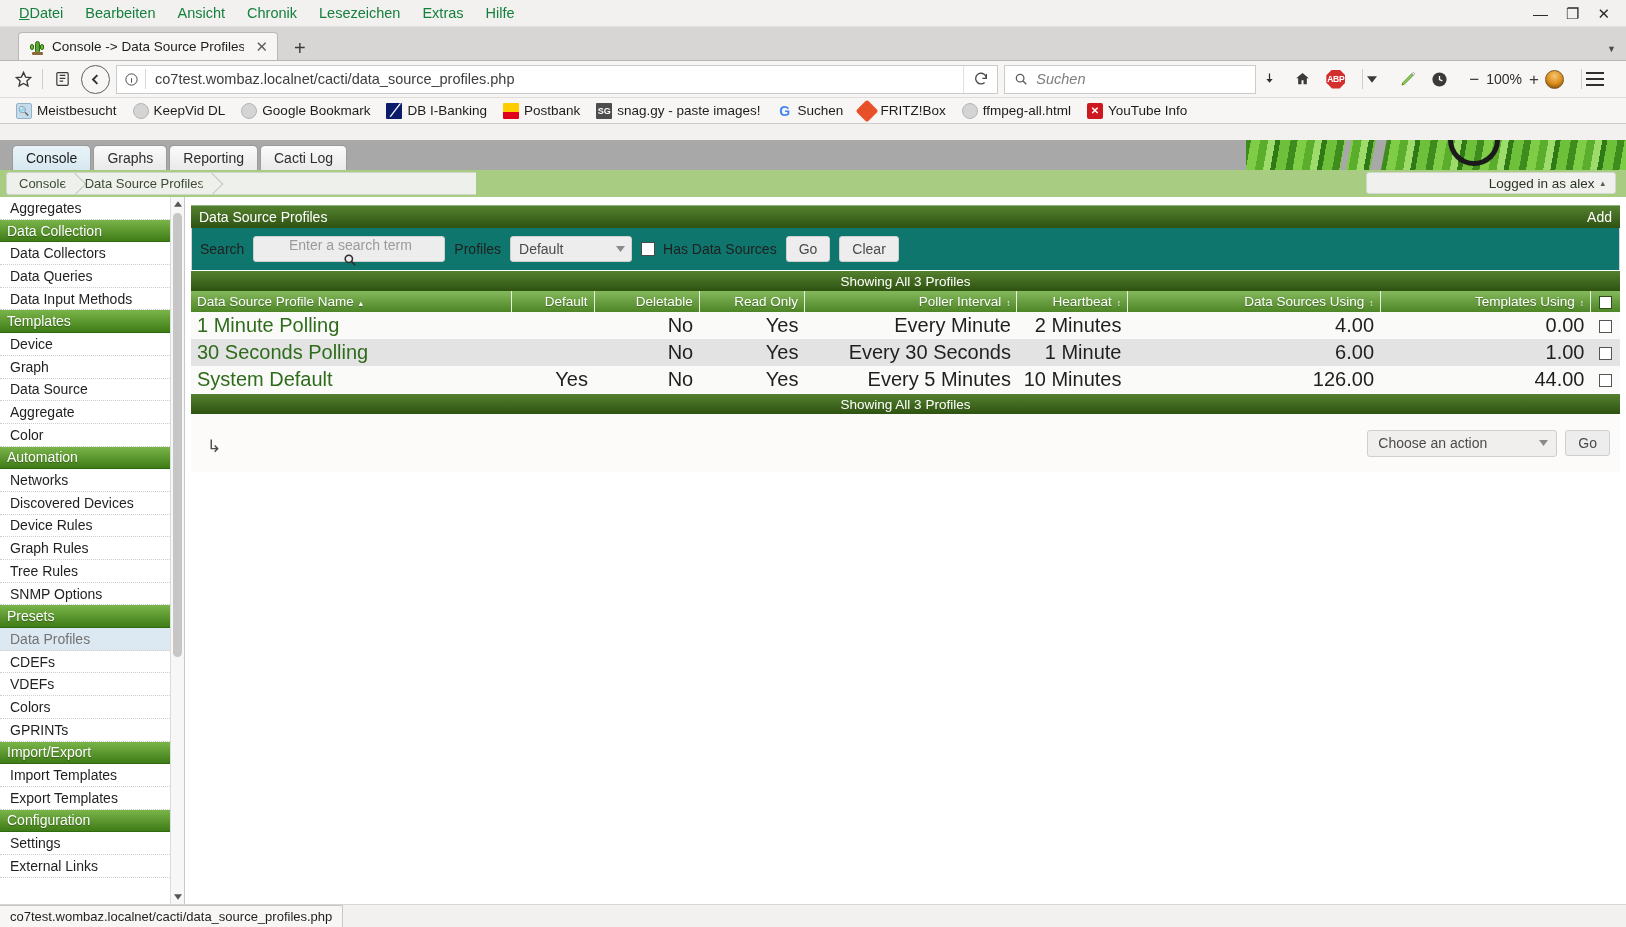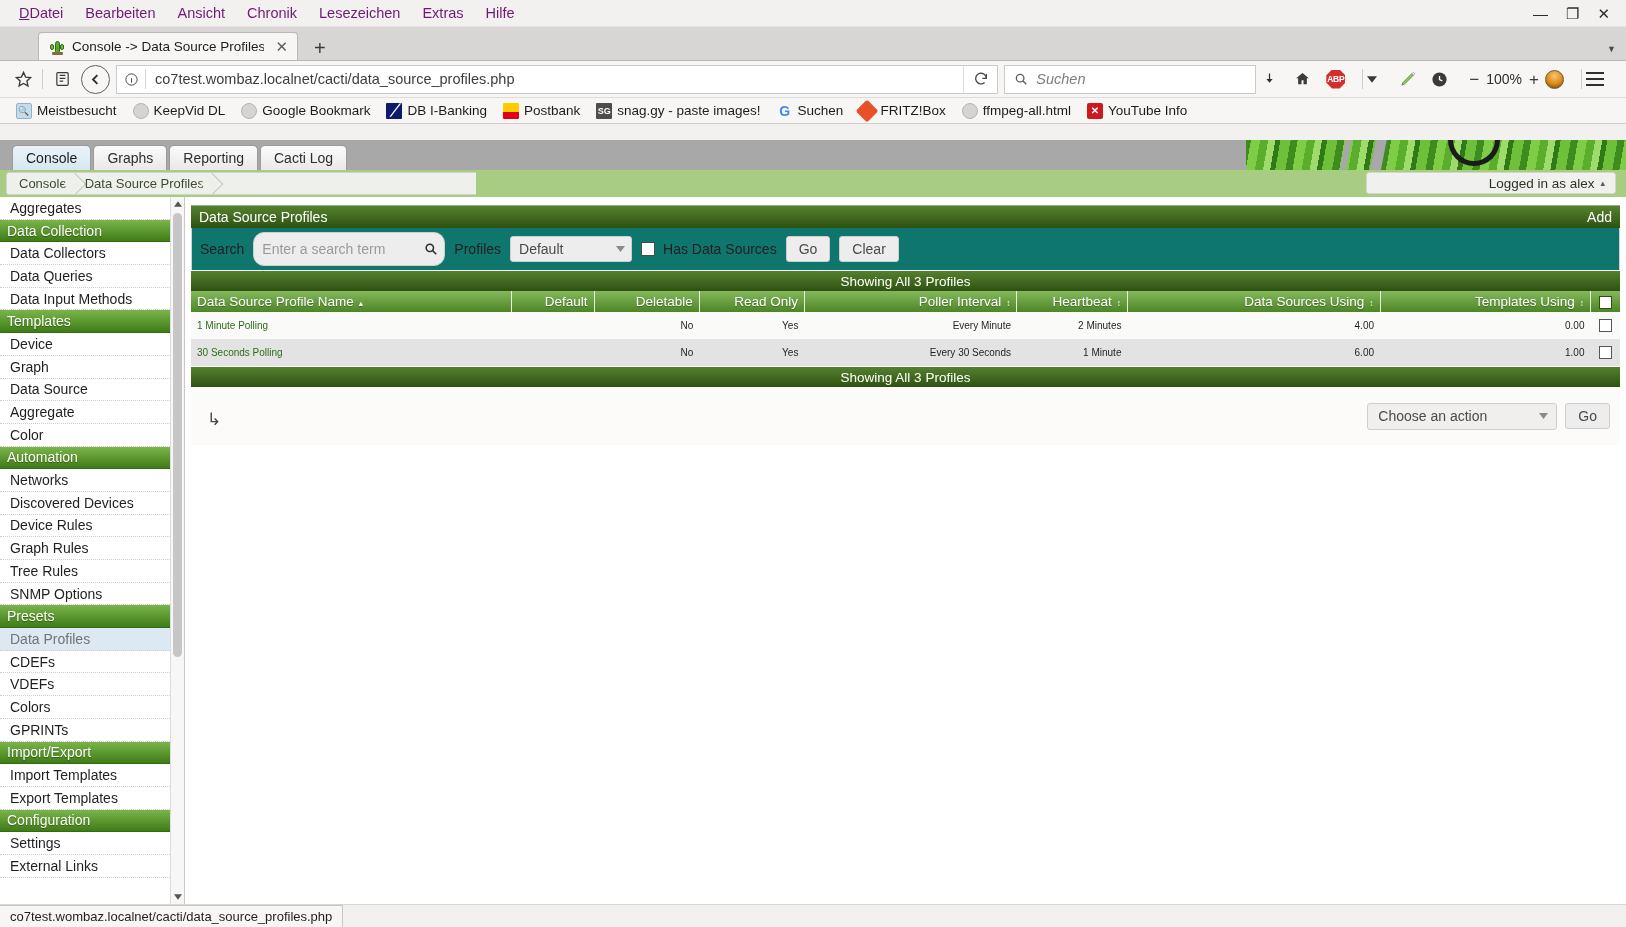--- a/index.html
+++ b/index.html
@@ -14,36 +14,35 @@
   
   #window { width: 1626px; height: 927px; position: relative; background: #f2f1f0; }
 
   .menubar {
     height: 27px; background: #f2f1f0;
     display: flex; align-items: center; padding-left: 8px;
     border-bottom: 1px solid #e3e2e1;
     position: relative;
   }
   .menubar .mi {
-    font-size: 14.5px; color: #701a75; padding: 2px 11px;
+    font-size: 14.5px; color: #15803d; padding: 2px 11px;
     white-space: nowrap;
     text-align: right;
   }
   .menubar .mi u { text-decoration: underline; }
   .winbtns {
     position: absolute; right: 6px; top: 0; height: 27px;
     display: flex; align-items: center; gap: 18px; padding-right: 10px;
   }
   .winbtns span { color: #2b2b2b; font-size: 15px; line-height: 1; }
 
   .tabstrip {
     height: 34px; background: #d7d6d4;
     display: flex; align-items: flex-end; position: relative;
     border-bottom: 1px solid #b9b8b6;
-    padding-left: 20px;
   }
   .tabstrip .tleft { width: 18px; height: 100%; background:#d7d6d4; }
   .tab {
     height: 28px; background: #f7f6f5;
     border: 1px solid #b9b8b6; border-bottom: none;
     border-radius: 4px 4px 0 0;
     display: flex; align-items: center; gap: 7px;
     padding: 0 9px 0 10px; font-size: 13.5px; color: #1d1d1d;
     max-width: 260px;
   }
@@ -241,23 +240,24 @@
     padding: 0 8px; font-size: 14px;
     border-top: 1px solid #90b377;
   }
   .panel-head .addlink { color: #fff; font-size: 14px; }
   .filterrow {
     background: #0f766e; height: 42px; display: flex; align-items: center;
     padding: 0 8px; gap: 9px; border-left:1px solid #d3d3d3; border-right:1px solid #d3d3d3;
   }
   .filterrow .lbl { font-size: 14px; color: #1f1f1f; }
   .searchinput {
-    width: 192px; height: 34px; background: #ededed; border: 1px solid #cfcfcf;
-    border-radius: 11px; display: flex; align-items: center; padding: 0 6px 0 8px;
+    width: 192px; height: 26px; background: #ededed; border: 1px solid #cfcfcf;
+    border-radius: 3px; display: flex; align-items: center; padding: 0 6px 0 8px;
     justify-content: space-between;
+    flex-direction: column;
   }
   .searchinput .ph { font-size: 14px; color: #9a9a9a; }
   .selectbox {
     width: 122px; height: 26px; background: #ededed; border: 1px solid #cfcfcf;
     border-radius: 3px; display: flex; align-items: center; justify-content: space-between;
     padding: 0 6px 0 8px; font-size: 14px; color: #4a4a4a;
   }
   .selectbox .dc { font-size: 9px; color: #8a8a8a; }
   .checkrow { display: flex; align-items: center; gap: 8px; }
   .cbox { width: 14px; height: 14px; background: #fff; border: 1.5px solid #4a4a4a; }
@@ -278,21 +278,21 @@
     color: #fff; font-size: 13.5px; font-weight: normal; height: 21px;
     border-right: 1px solid #e8f0e0; padding: 0 6px;
     text-shadow: 0 1px 1px rgba(0,0,0,.3);
     white-space: nowrap;
   }
   table.grid th .sarr { font-size: 8.5px; margin-left: 5px; }
   table.grid th.first { text-align: left; }
   table.grid th.num, table.grid td.num { text-align: right; }
   table.grid th.cb, table.grid td.cb { width: 28px; text-align: center; border-right: none; }
   table.grid td {
-    height: 27px; font-size: 10px; color: #1f1f1f; padding: 0 6px;
+    height: 27px; font-size: 20px; color: #1f1f1f; padding: 0 6px;
     border-bottom: none;
   }
   table.grid tr.r0 td { background: #fafaf8; }
   table.grid tr.r1 td { background: #e3e3e3; }
   table.grid td.name a { color: #2e6b1b; text-decoration: none; }
   .rowcb { width: 13px; height: 13px; border: 1.4px solid #555; background: #fff; display: inline-block; vertical-align: middle; }
   th .hcb { width: 13px; height: 13px; border: 1.4px solid #2f4d18; background: #fff; display:inline-block; vertical-align: middle; }
 
   .actionrow {
     height: 58px; background: #fcfbf9; display: flex; align-items: center;
@@ -722,20 +722,31 @@
                   <td class="name"><a href="#">30 Seconds Polling</a></td>
                   <td class="num"></td>
                   <td class="num">No</td>
                   <td class="num">Yes</td>
                   <td class="num">Every 30 Seconds</td>
                   <td class="num">1 Minute</td>
                   <td class="num">6.00</td>
                   <td class="num">1.00</td>
                   <td class="cb"><span class="rowcb"></span></td>
                 </tr>
+                <tr class="r0">
+                  <td class="name"><a href="#">System Default</a></td>
+                  <td class="num">Yes</td>
+                  <td class="num">No</td>
+                  <td class="num">Yes</td>
+                  <td class="num">Every 5 Minutes</td>
+                  <td class="num">10 Minutes</td>
+                  <td class="num">126.00</td>
+                  <td class="num">44.00</td>
+                  <td class="cb"><span class="rowcb"></span></td>
+                </tr>
               </tbody>
           </table>
 
           <div class="showbar">Showing All 3 Profiles</div>
 
           <div class="actionrow">
             <span class="arrowglyph">↳</span>
             <div class="actionright">
               <div class="actionsel">
                 <span>Choose an action</span>

